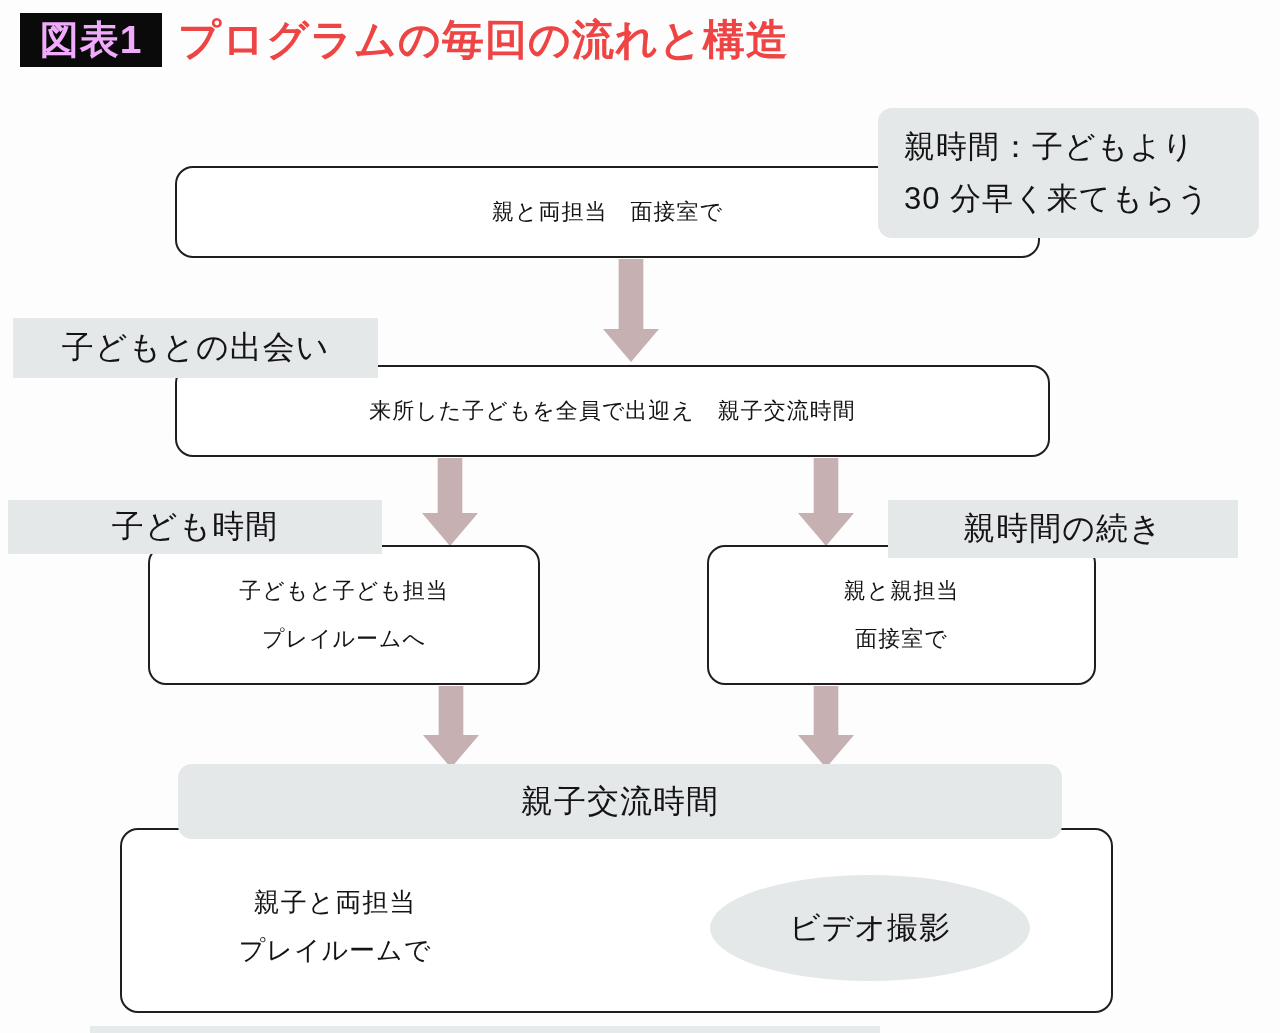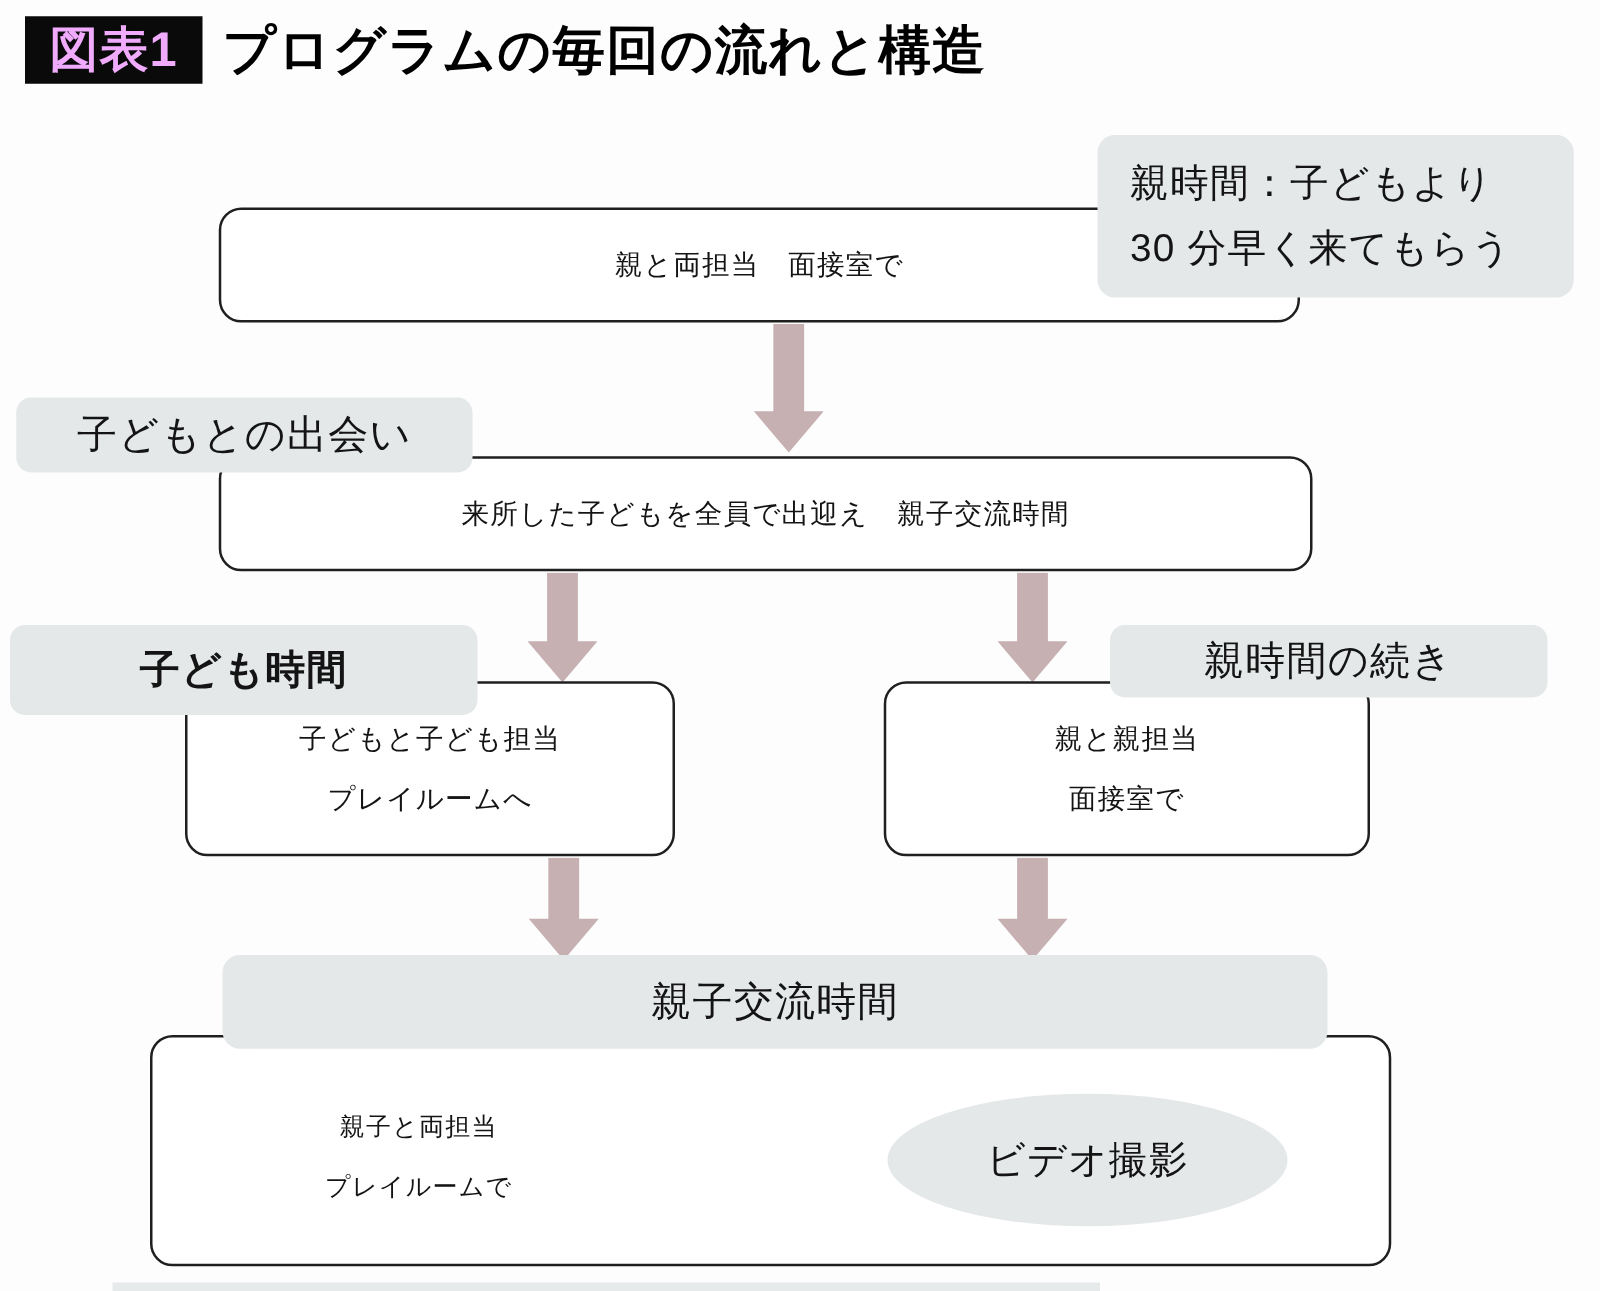--- a/index.html
+++ b/index.html
@@ -20,21 +20,21 @@
     font-size:22px; line-height:48px;
     z-index:2;
     box-sizing:border-box;
     letter-spacing:1px;
   }
 
   
   .gchip {
     position:absolute;
     background:#e4e8e9;
-    border-radius:12px;
+    border-radius:0;
     display:flex; align-items:center; justify-content:center;
     font-size:32px;
     z-index:5;
     letter-spacing:1px;
   }
 
   
   .flow-arrow {
     position:absolute;
     width:56px;
@@ -45,21 +45,21 @@
 
   .title-row { position:absolute; left:20px; top:13px; display:flex; align-items:stretch; z-index:6; }
   .badge {
     background:#0a0a0a; color:#f0abfc;
     font-size:39px; font-weight:bold;
     width:142px; height:54px;
     display:flex; align-items:center; justify-content:center;
     letter-spacing:1px;
   }
   .main-title {
-    font-size:42px; font-weight:bold; color:#000000;
+    font-size:42px; font-weight:bold; color:#ef4444;
     margin-left:16px; line-height:54px; letter-spacing:1px;
     white-space:nowrap;
   }
 
   .note {
     position:absolute; left:878px; top:108px; width:381px; height:130px;
     background:#e4e8e9; border-radius:14px;
     display:flex; flex-direction:column; justify-content:center;
     padding-left:26px; box-sizing:border-box;
     font-size:31px; line-height:52px;
@@ -68,21 +68,21 @@
 
   .ellipse {
     position:absolute; left:710px; top:875px; width:320px; height:106px;
     background:#e4e8e9; border-radius:50%;
     display:flex; align-items:center; justify-content:center;
     font-size:31px; z-index:3; letter-spacing:1px;
   }
 
   .bottom-text {
     position:absolute; left:160px; top:878px; width:350px;
-    text-align:center; font-size:20px; line-height:48px;
+    text-align:center; font-size:26px; line-height:48px;
     z-index:3; letter-spacing:1px;
   }
 
   .sliver {
     position:absolute; left:90px; top:1026px; width:790px; height:7px;
     background:#e7eaea; z-index:0;
   }
 </style>
 </head>
 <body>
@@ -109,21 +109,21 @@
     <span>子どもとの出会い</span>
   </div>
 
   <div class="wbox" style="left:175px; top:365px; width:875px; height:92px;">
     <div>来所した子どもを全員で出迎え　親子交流時間</div>
   </div>
 
   <div class="flow-arrow" style="left:422px; top:458px; height:88px;"></div>
   <div class="flow-arrow" style="left:798px; top:458px; height:88px;"></div>
 
-  <div class="gchip" style="left:8px; top:500px; width:374px; height:72px;font-weight:bold;">
+  <div class="gchip" style="left:8px; top:500px; width:374px; height:54px;">
     <span>子ども時間</span>
   </div>
 
   <div class="gchip" style="left:888px; top:500px; width:350px; height:58px;">
     <span>親時間の続き</span>
   </div>
 
   <div class="wbox" style="left:148px; top:545px; width:392px; height:140px;">
     <div>子どもと子ども担当</div>
     <div>プレイルームへ</div>

